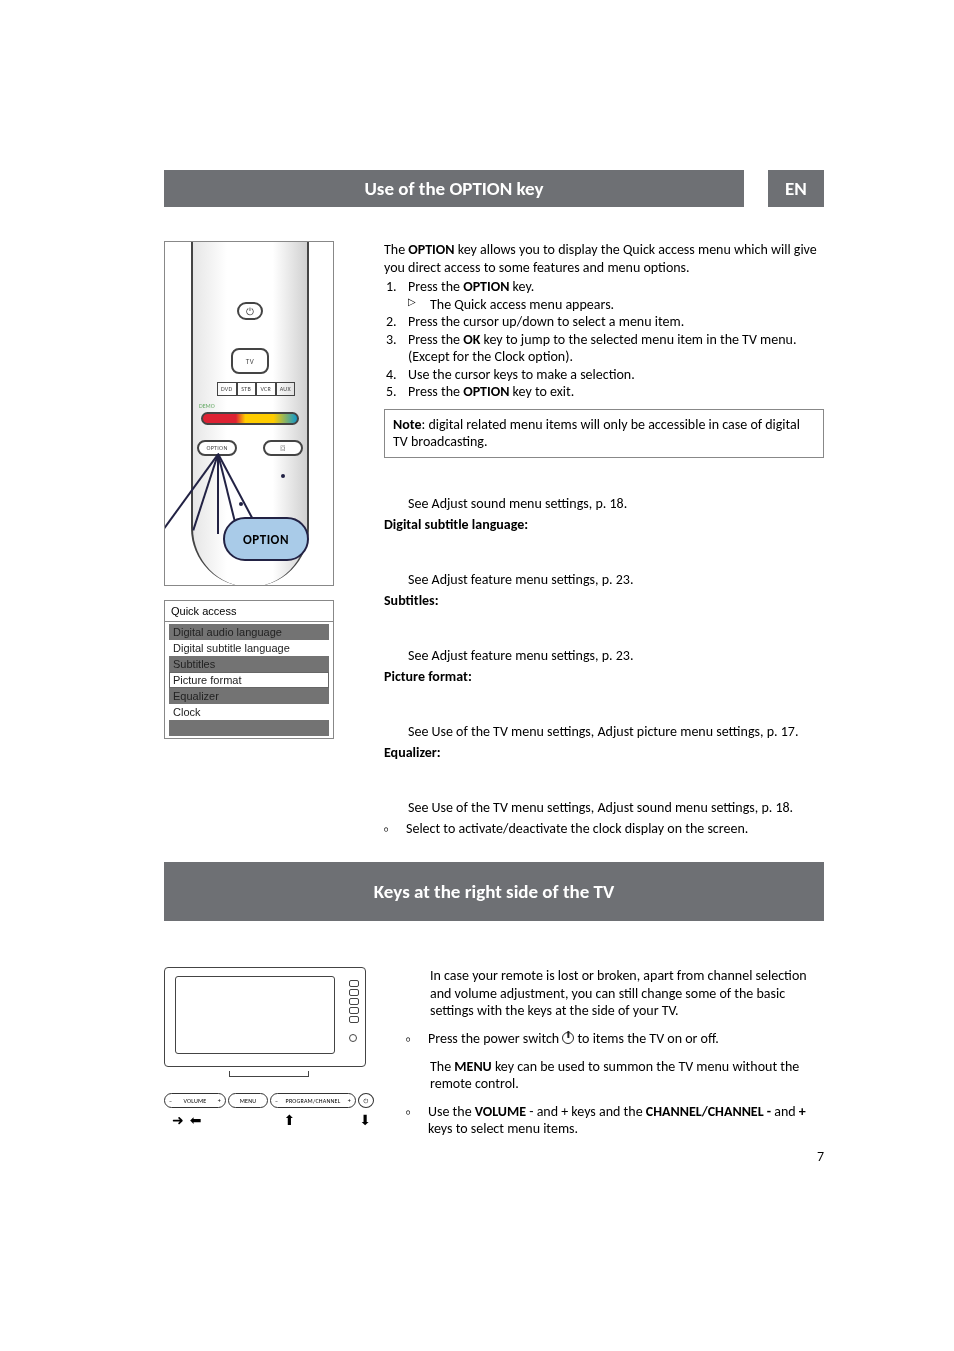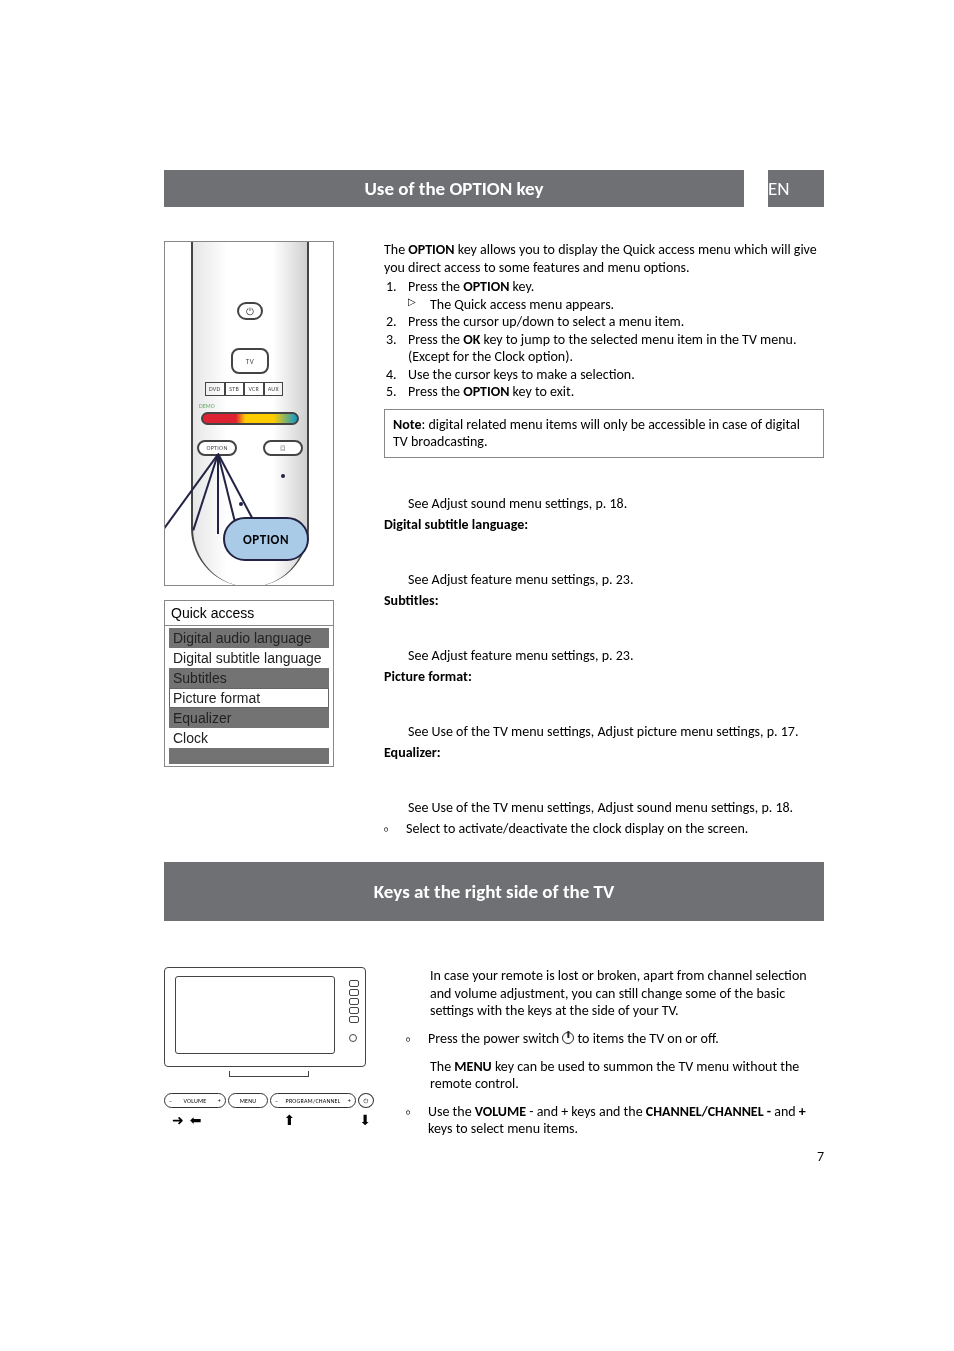--- a/index.html
+++ b/index.html
@@ -27,22 +27,23 @@
     color: #fff;
     font-weight: bold;
     font-size: 19px;
     text-align: center;
     padding: 7px 0;
   }
   .lang-pill {
     width: 56px;
     background: #6e7074;
     color: #fff;
-    font-weight: normal;
+    font-weight: bold;
     font-size: 19px;
+    text-align: center;
     padding: 7px 0;
   }
   .columns {
     display: flex;
     gap: 50px;
   }
   .left-col {
     width: 170px;
     flex: 0 0 170px;
     display: flex;
@@ -79,21 +80,21 @@
     display:flex; align-items:center; justify-content:center;
     font-size:10px; color:#444;
   }
   .tv-btn {
     position:absolute; left:66px; top:106px; width:38px; height:26px;
     border:2px solid #444; border-radius:8px;
     display:flex; align-items:center; justify-content:center;
     font-size:7px; color:#444; letter-spacing:0.5px;
   }
   .src-row {
-    position:absolute; left:20px; top:140px; width:98px;
+    position:absolute; left:32px; top:140px; width:98px;
     display:flex; gap:0;padding-left:20px;
   }
   .src-row div {
     flex:1; border:1.5px solid #444; font-size:6px; text-align:center;
     padding:2px 0; color:#444; letter-spacing:0.3px;
   }
   .demo-lbl {
     position:absolute; left:34px; top:160px; font-size:6px; color:#6a6;
   }
   .long-bar {
@@ -129,21 +130,21 @@
   .beam.d{ transform: rotate(18deg); }
   .beam.e{ transform: rotate(36deg); height:95px;}
   .dot { position:absolute; width:4px; height:4px; background:#224; border-radius:50%; }
   .dot.d1{ left:74px; top:260px; }
   .dot.d2{ left:116px; top:232px; }
 
   
   .qa-menu {
     border:1px solid #888;
     font-family: Arial, Helvetica, sans-serif;
-    font-size:14px;
+    font-size:11px;
     background:#fff;
   }
   .qa-title {
     padding:4px 6px;
     border-bottom:1px solid #888;
     font-weight:normal;
   }
   .qa-list-wrap {
     padding:2px 4px 2px 4px;
   }

